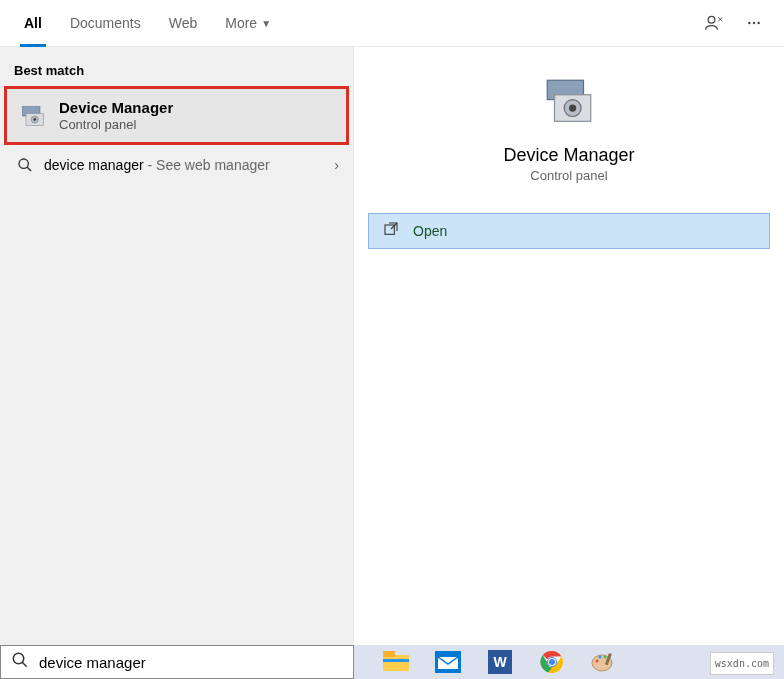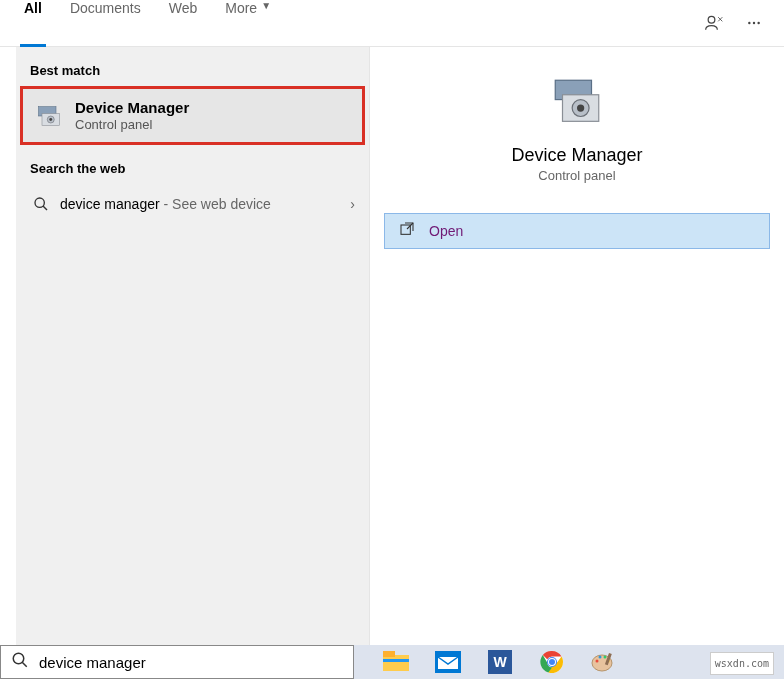--- a/index.html
+++ b/index.html
@@ -1,28 +1,28 @@
 <!DOCTYPE html>
 <html><head>
 <meta charset="utf-8">
 <style>
 * { margin: 0; padding: 0; box-sizing: border-box; font-family: "Segoe UI", Arial, sans-serif; }
 body { width: 784px; height: 679px; background: #fff; position: relative; overflow: hidden; }
 
 .search-panel { width: 784px; height: 645px; background: #fff; display: flex; flex-direction: column; }
 
 .tabs { display: flex; align-items: center; height: 47px; padding: 0 10px; border-bottom: 1px solid #e5e5e5; }
-.tab { padding: 0 14px; height: 47px; display: flex; font-size: 14px; color: #666; cursor: pointer; position: relative; }
+.tab { padding: 0 14px; height: 47px; display: flex; align-items: center; font-size: 14px; color: #666; cursor: pointer; position: relative; }
 .tab.active { color: #000; font-weight: 600; }
 .tab.active::after { content: ""; position: absolute; bottom: 0; left: 10px; right: 10px; height: 3px; background: #0078d4; }
 .tab .chev { margin-left: 4px; font-size: 10px; }
 .tabs-spacer { flex: 1; }
 .tab-icon { width: 40px; display: flex; align-items: center; justify-content: center; color: #444; height: 47px; }
 
-.body-area { flex: 1; display: flex; padding-left: 16px; }
+.body-area { flex: 1; display: flex; }
 .left-pane { width: 354px; background: #f0f0f0; border-right: 1px solid #e5e5e5; }
 .right-pane { flex: 1; background: #fff; padding-top: 6px; }
 
 .section-title { font-size: 13px; font-weight: 600; color: #000; padding: 16px 12px 8px 14px; }
 
 .result-item { display: flex; align-items: center; padding: 10px 12px; cursor: pointer; }
 .result-item.highlighted { border: 3px solid #d93025; background: #e6e6e6; margin: 0 4px; }
 .result-icon { width: 28px; height: 28px; display: flex; align-items: center; justify-content: center; margin-right: 12px; }
 .result-text { flex: 1; }
 .result-title { font-size: 15px; font-weight: 600; color: #000; }
@@ -34,21 +34,21 @@
 .web-text .sub { color: #666; }
 .web-chevron { color: #666; font-size: 14px; }
 
 .preview { text-align: center; padding: 20px 0 18px 0; }
 .preview-icon { width: 58px; height: 58px; margin: 0 auto 14px auto; }
 .preview-title { font-size: 18px; color: #000; margin-bottom: 2px; }
 .preview-sub { font-size: 13px; color: #666; }
 
 .action-row { margin: 12px 14px 0 14px; border: 1px solid #8bb8e8; background: #cce4f7; display: flex; align-items: center; height: 36px; padding: 0 14px; cursor: pointer; }
 .action-icon { width: 22px; color: #333; }
-.action-label { font-size: 14px; color: #701a75; margin-left: 8px; }
+.action-label { font-size: 14px; color: #14532d; margin-left: 8px; }
 
 .taskbar { position:absolute; left:0; right:0; bottom:0; height: 34px; display:flex; }
 .search-box { width: 354px; height: 34px; border: 1px solid #888; background:#fff; display:flex; align-items:center; padding: 0 10px; }
 .search-box .mag { color:#333; margin-right:10px; }
 .search-box input { border:none; outline:none; font-size:15px; flex:1; background:transparent; color:#000; }
 .task-icons { flex:1; background:#dde3ee; display:flex; align-items:center; padding-left: 28px; gap: 24px; position:relative; }
 .tb-icon { width: 28px; height: 28px; display:flex; align-items:center; justify-content:center; }
 .watermark { position:absolute; right:10px; bottom:4px; font-size:10px; color:#666; font-family: monospace; border:1px solid #ccc; background:#fff; padding:5px 4px; }
 
 .scanner-svg { width:28px; height:28px; }
@@ -101,30 +101,29 @@
               <circle cx="27" cy="30" r="6" fill="#b8bfc8" stroke="#6a6f76"></circle>
               <circle cx="27" cy="30" r="2.5" fill="#444"></circle>
             </svg>
         </div>
         <div class="result-text">
           <div class="result-title">Device Manager</div>
           <div class="result-sub">Control panel</div>
         </div>
       </div>
 
-      <div class="section-title">Search the web</div>
 
       <div class="web-item">
         <div class="web-icon">
           <svg width="16" height="16" viewBox="0 0 24 24" fill="none" stroke="#333" stroke-width="2">
               <circle cx="10" cy="10" r="7"></circle>
               <line x1="15" y1="15" x2="21" y2="21"></line>
             </svg>
         </div>
-        <div class="web-text"><span>device manager</span><span class="sub"> - See web device</span></div>
+        <div class="web-text"><span>device manager</span><span class="sub"> - See web manager</span></div>
         <div class="web-chevron">›</div>
       </div>
     </div>
 
     <div class="right-pane">
       <div class="preview">
         <div class="preview-icon">
           <svg class="scanner-lg" viewBox="0 0 48 48">
               <rect x="6" y="6" width="30" height="16" fill="#8aa0b8" stroke="#5a6f86" stroke-width="1"></rect>
               <rect x="12" y="18" width="30" height="22" fill="#d9dde2" stroke="#8a8f96" stroke-width="1"></rect>

